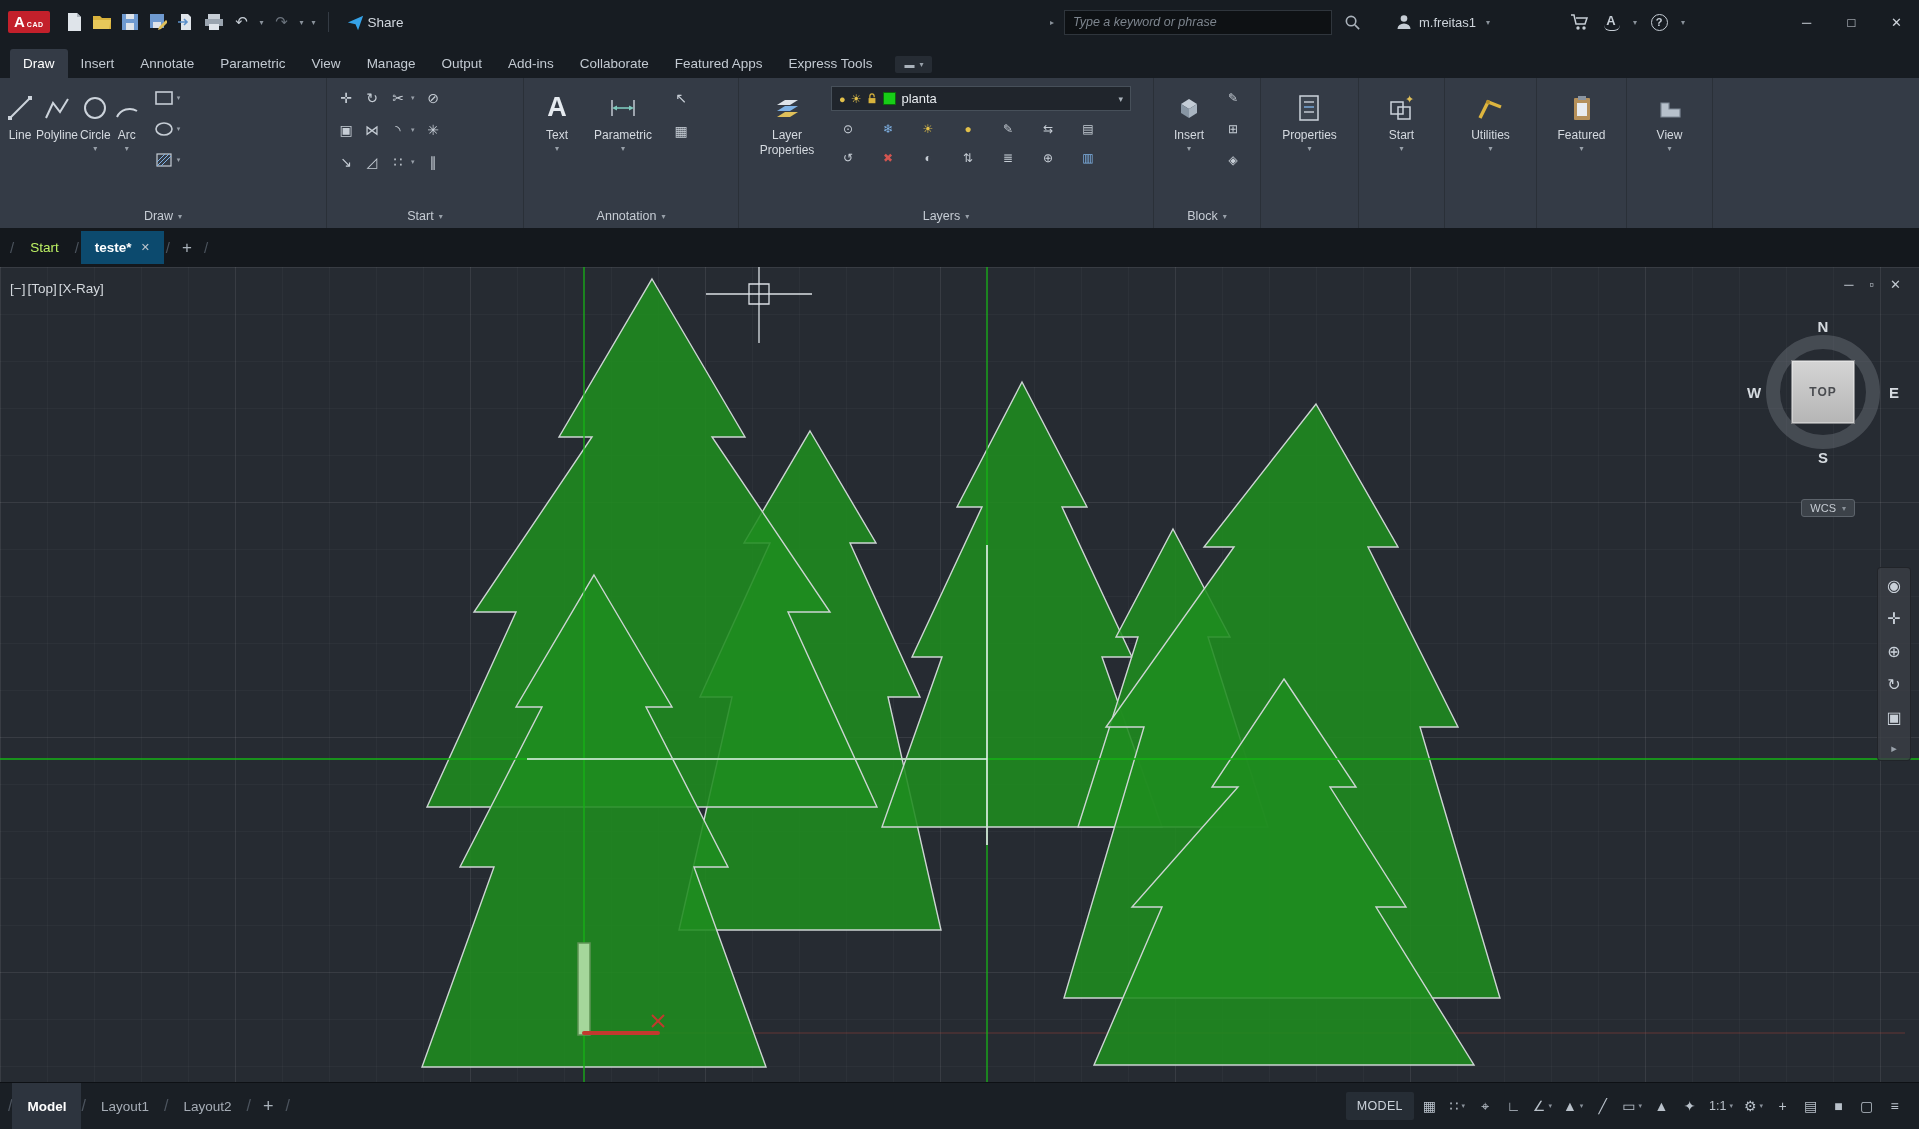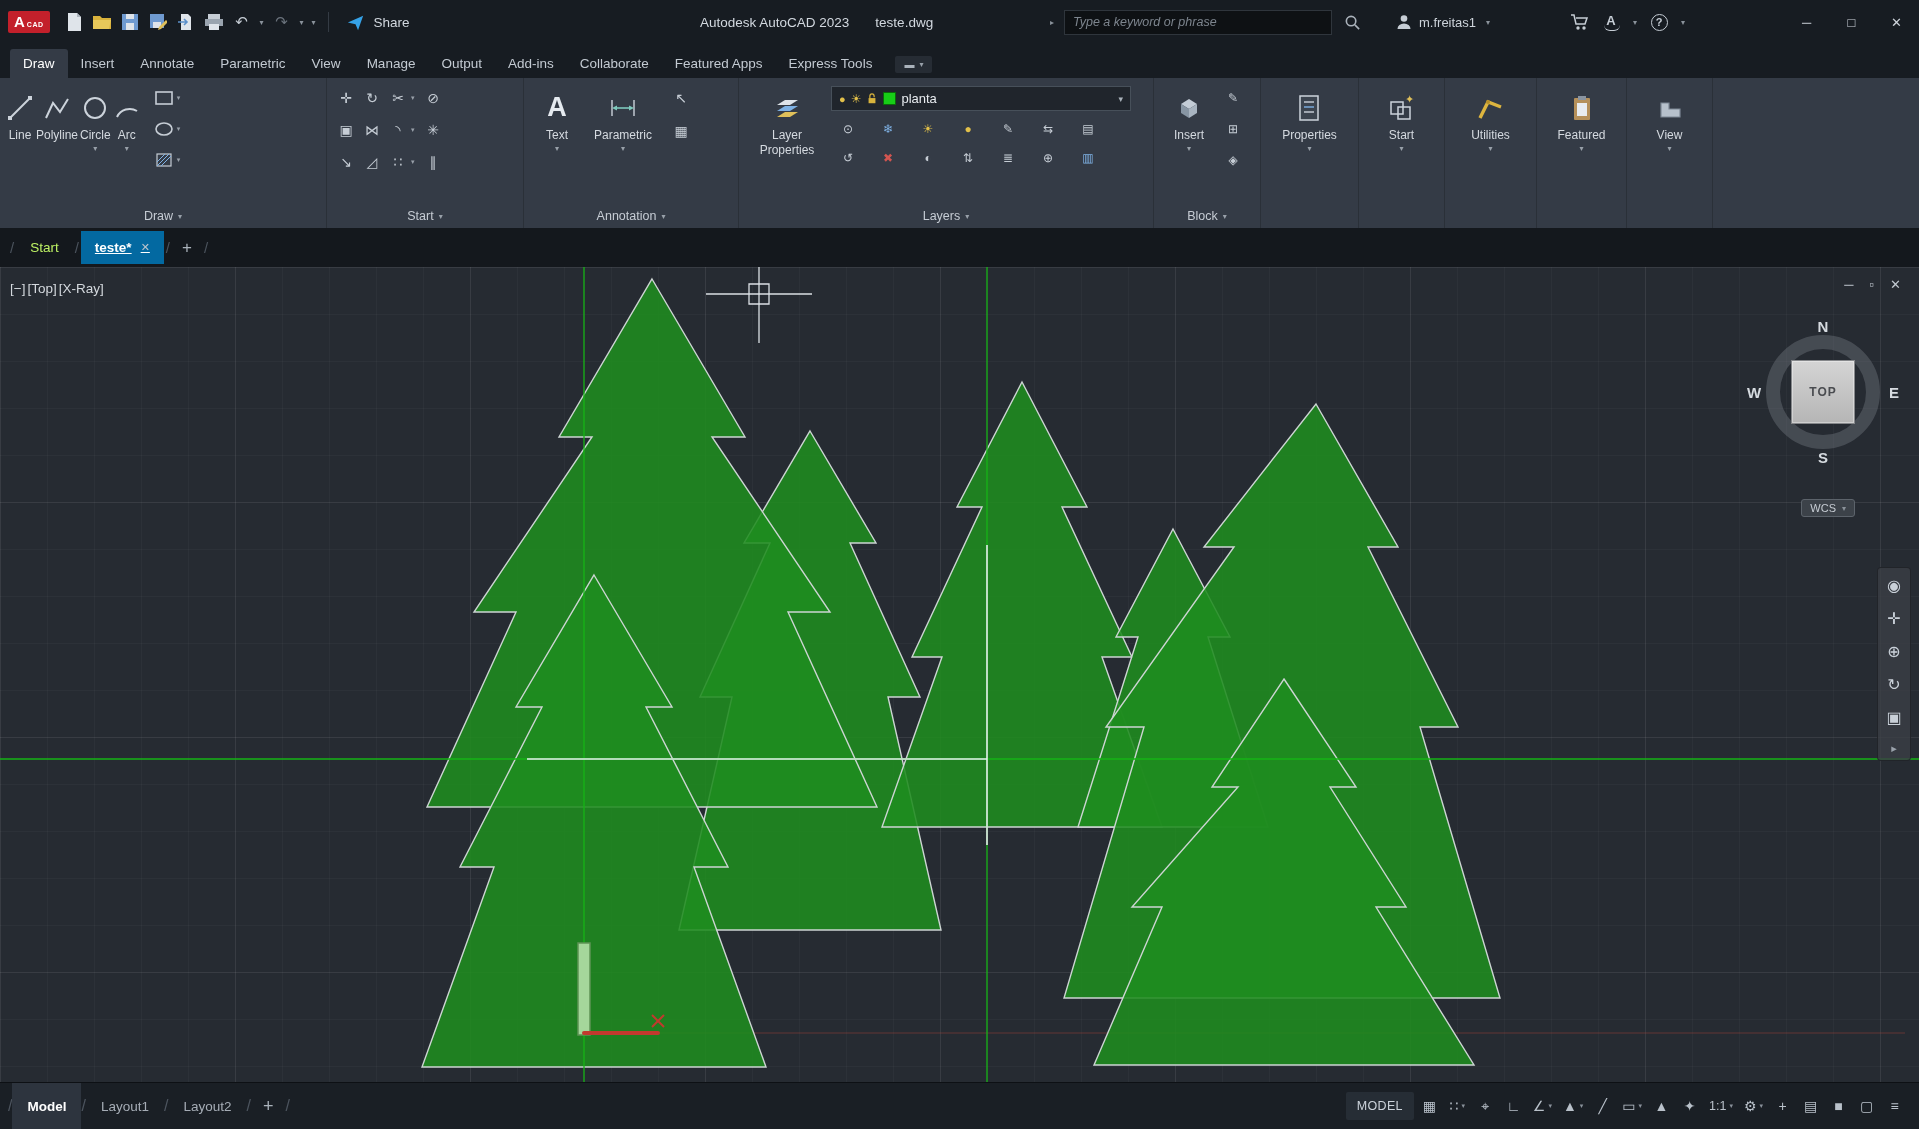--- a/index.html
+++ b/index.html
@@ -12,21 +12,21 @@
               padding-left:8px; position:relative; }
   .logo { background:#c3202b; border-radius:2px; padding:3px 6px 4px; display:flex;
           align-items:baseline; margin-right:10px; cursor:default; }
   .logo .la { color:#fff; font-weight:bold; font-size:15px; line-height:1; }
   .logo .lc { color:#fff; font-weight:bold; font-size:7px; margin-left:2px; letter-spacing:.5px; }
   .tbtn { width:28px; height:30px; display:flex; align-items:center; justify-content:center;
           color:#c6cdd5; font-size:15px; }
   .tbtn.dim { color:#6a727c; }
   .tcaret { width:12px; font-size:8px; color:#8a929b; display:flex; align-items:center; justify-content:center; }
   .tsep { width:1px; height:20px; background:#343b44; margin:0 8px; }
-  .share { display:flex; align-items:center; gap:10px; font-size:13.5px; color:#d2d8df; padding:0 10px; }
+  .share { display:flex; align-items:center; gap:4px; font-size:13.5px; color:#d2d8df; padding:0 10px; }
   .title-center { position:absolute; left:700px; top:0; height:44px; display:flex;
                   align-items:center; gap:26px; font-size:13.5px; color:#d2d8df; }
   .search-wrap { position:absolute; left:1046px; top:0; height:44px; display:flex; align-items:center; gap:6px; }
   .search-box { width:268px; height:25px; background:#0e1114; border:1px solid #2f353c;
                 color:#c7ced6; font-size:12.5px; padding:0 8px; font-style:italic; }
   .search-box::placeholder { color:#7d858e; font-style:italic; }
   .acct { position:absolute; left:1395px; top:0; height:44px; display:flex; align-items:center; gap:6px;
           font-size:13px; color:#cdd3da; }
   .far-icons { position:absolute; left:1565px; top:0; height:44px; display:flex; align-items:center; gap:4px; }
   .helpc { width:17px; height:17px; border:1.4px solid #c6cdd5; border-radius:50%; display:flex;
@@ -66,21 +66,21 @@
                 border:1px solid #47505a; height:25px; padding:0 7px; width:300px; font-size:13px; color:#e8ecf0; }
   .swatch { width:13px; height:13px; background:var(--layer_swatch); border:1px solid #0a6a0a; }
   .combocaret { margin-left:auto; font-size:9px; color:#aab2bb; }
   .lrows { display:flex; flex-direction:column; gap:4px; }
   .textA { font-size:27px; font-weight:bold; color:#e6ebf0; }
 
   
   .filetabs { height:39px; background:#14181d; display:flex; align-items:center; padding-left:8px;
               font-size:13.5px; }
   .ftab { padding:9px 14px; color:#bef264; display:flex; align-items:center; gap:9px; }
-  .ftab.active { background:#0369a1; color:#fff; font-weight:bold;text-decoration:underline; }
+  .ftab.active { background:#0c4a6e; color:#fff; font-weight:bold; }
   .fslash { color:#4b535d; font-size:15px; padding:0 2px; }
   .fclose { font-size:11px; color:#c0c6cd; font-weight:normal; }
   .fplus { color:#aab2bb; font-size:17px; padding:0 10px; }
 
   
   .canvas { position:relative; height:815px; background-color:#262b32;
     background-image:
       linear-gradient(rgba(255,255,255,.055) 1px, transparent 1px),
       linear-gradient(90deg, rgba(255,255,255,.055) 1px, transparent 1px),
       linear-gradient(rgba(255,255,255,.026) 1px, transparent 1px),
@@ -191,24 +191,20 @@
 
     <span class="tsep"></span>
 
     <div class="share">
       <svg width="17" height="17" viewBox="0 0 20 20">
           <path d="M1 10L19 2l-6 17-3-7z" fill="#35a2e8"></path>
         </svg>
       <span>Share</span>
     </div>
 
-    <div class="title-center">
-      <span>Autodesk AutoCAD 2023</span>
-      <span>teste.dwg</span>
-    </div>
 
     <div class="search-wrap">
       <span class="tcaret">▸</span>
       <input class="search-box" type="text" placeholder="Type a keyword or phrase" style="">
       <span class="tbtn">
         <svg width="17" height="17" viewBox="0 0 18 18">
             <circle cx="7.5" cy="7.5" r="5" stroke="#aab2bb" stroke-width="1.7" fill="none"></circle>
             <line x1="11.5" y1="11.5" x2="16" y2="16" stroke="#aab2bb" stroke-width="1.7"></line>
           </svg>
       </span>

